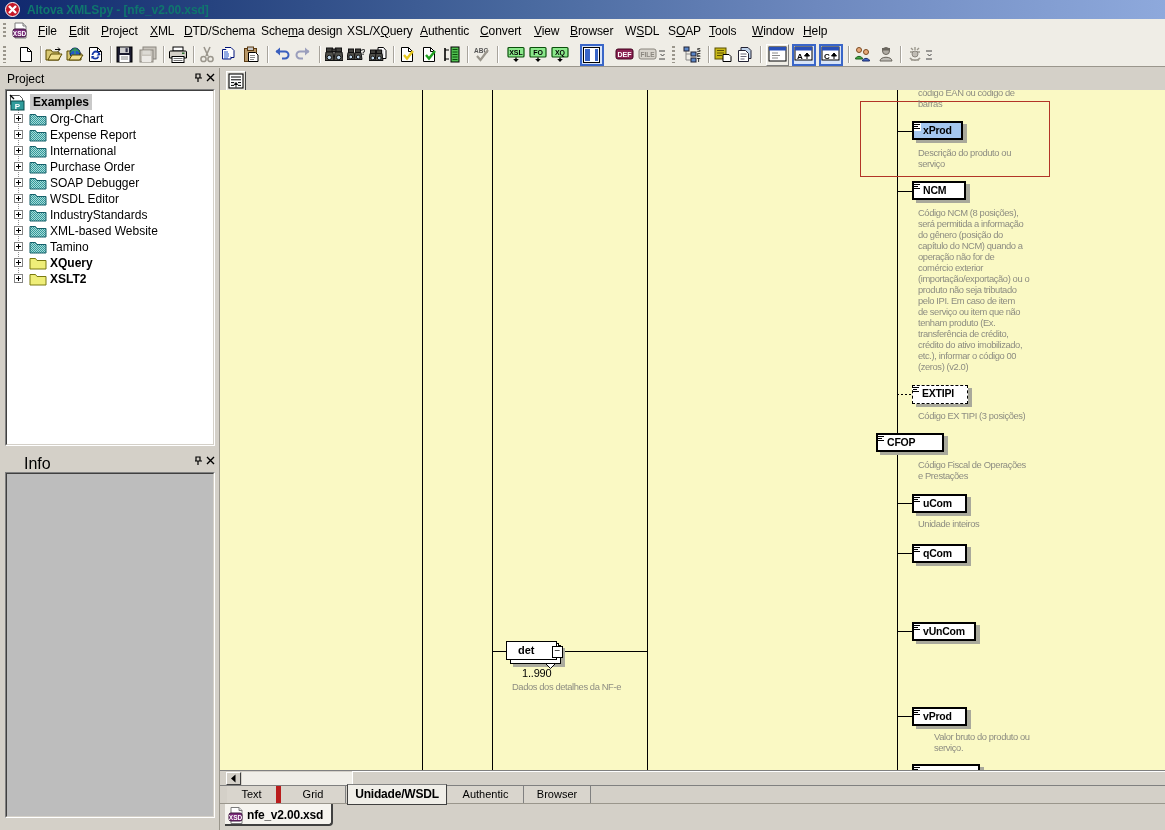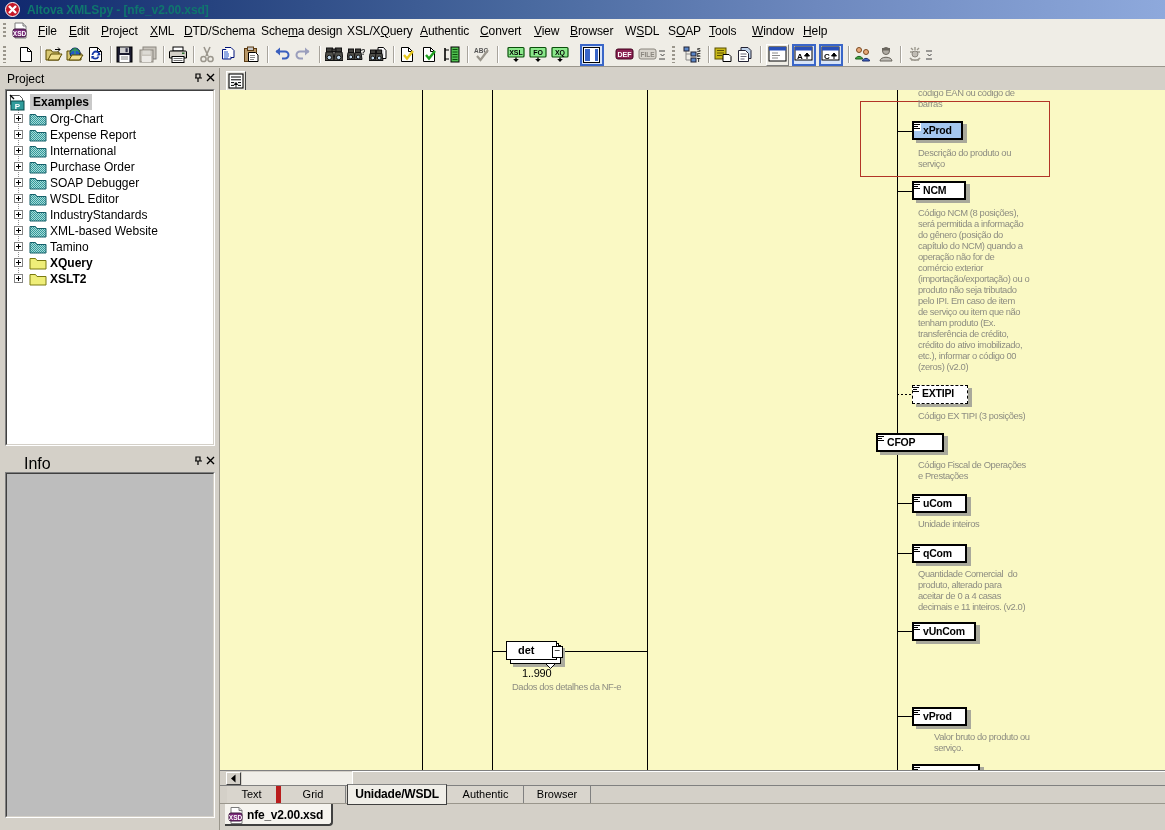--- a/index.html
+++ b/index.html
@@ -434,21 +434,20 @@
         <path d="M0 1.5h6M0 3.5h4M0 5.5h6" stroke="#000"></path>
       </svg>
     </div>
 
 <div class="an" style="left:698px;top:-3px">código EAN ou código de<br>barras</div>
 <div class="an" style="left:698px;top:57px">Descrição do produto ou<br>serviço</div>
 <div class="an" style="left:698px;top:117px">Código NCM (8 posições),<br>será permitida a informação<br>do gênero (posição do<br>capítulo do NCM) quando a<br>operação não for de<br>comércio exterior<br>(importação/exportação) ou o<br>produto não seja tributado<br>pelo IPI. Em caso de item<br>de serviço ou item que não<br>tenham produto (Ex.<br>transferência de crédito,<br>crédito do ativo imobilizado,<br>etc.), informar o código 00<br>(zeros) (v2.0)</div>
 <div class="an" style="left:698px;top:320px">Código EX TIPI (3 posições)</div>
 <div class="an" style="left:698px;top:369px">Código Fiscal de Operações<br>e Prestações</div>
 <div class="an" style="left:698px;top:428px">Unidade inteiros</div>
-<div class="an" style="left:698px;top:478px">Quantidade Comercial&nbsp; do<br>produto, alterado para<br>aceitar de 0 a 4 casas<br>decimais e 11 inteiros. (v2.0)</div>
 <div class="an" style="left:714px;top:641px">Valor bruto do produto ou<br>serviço.</div>
 
 <div class="hl" style="left:272px;top:561px;width:15px"></div>
 <div class="hl" style="left:343px;top:561px;width:84px"></div>
 <div class="a" style="left:293px;top:558px;width:52px;height:19px;background:#ABAB9E"></div>
 <div class="a" style="left:290px;top:555px;width:51px;height:19px;background:#fff;border:1.5px solid #000"></div>
 <div class="a" style="left:286px;top:551px;width:51px;height:19px;background:#fff;border:1.5px solid #000;font-weight:bold;font-size:11px;line-height:16px;padding-left:11px">det</div>
 <div class="a" style="left:336px;top:553px;width:3px;height:4px;background:#fff;border:1px solid #000"></div>
 <div class="a" style="left:332px;top:556px;width:11px;height:12px;background:#fff;border:1.5px solid #000;font-size:10px;line-height:8px;text-align:center">−</div>
 <svg class="a" style="left:325px;top:573px" width="11" height="6" viewBox="0 0 11 6">

